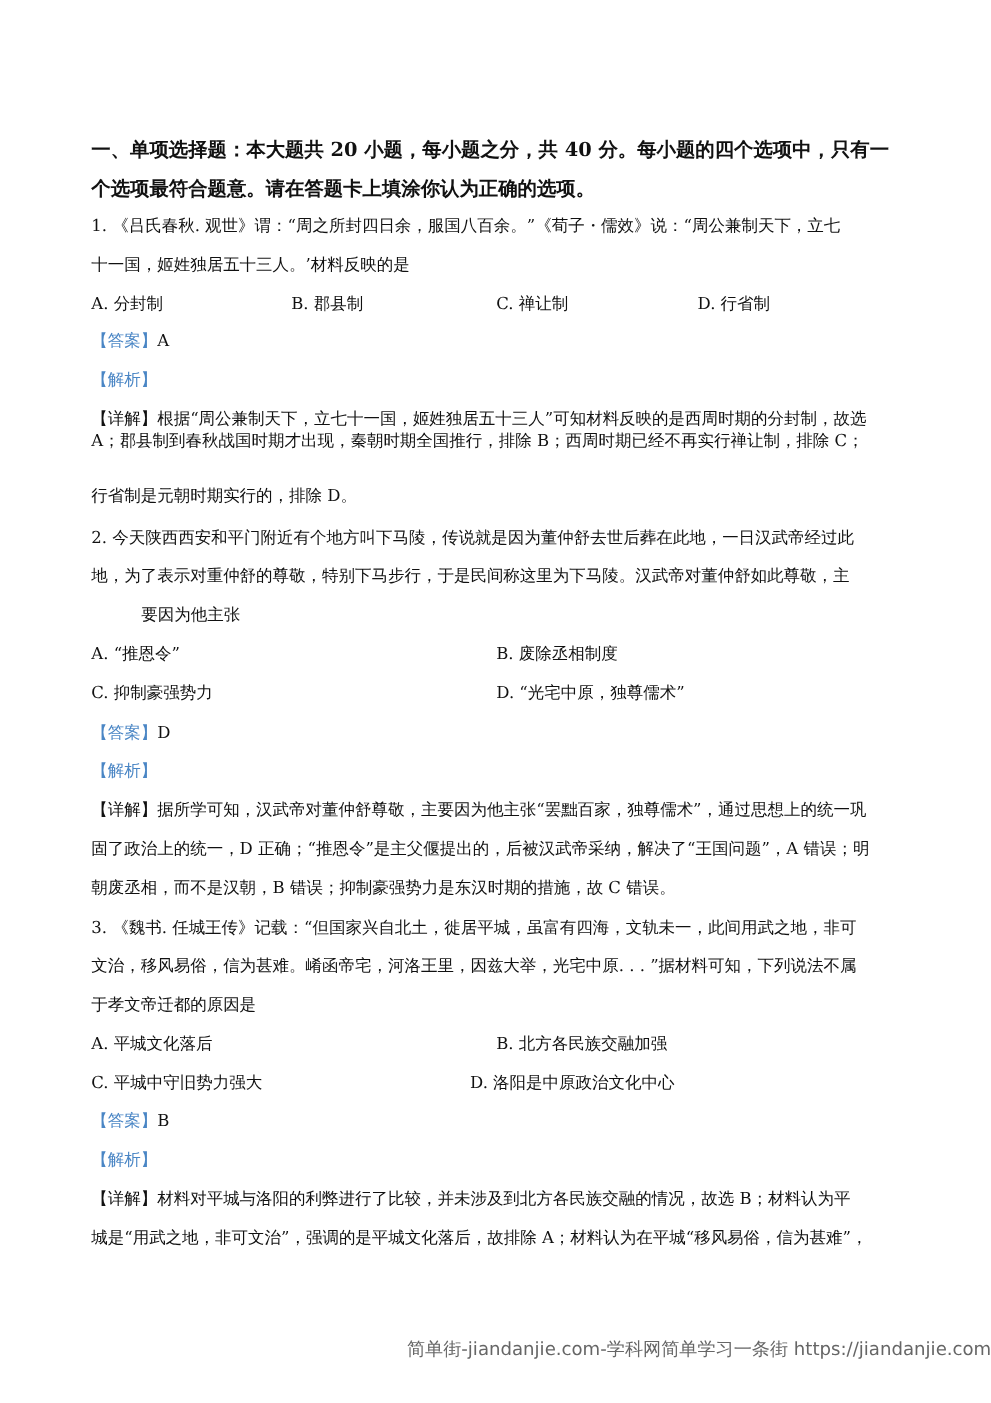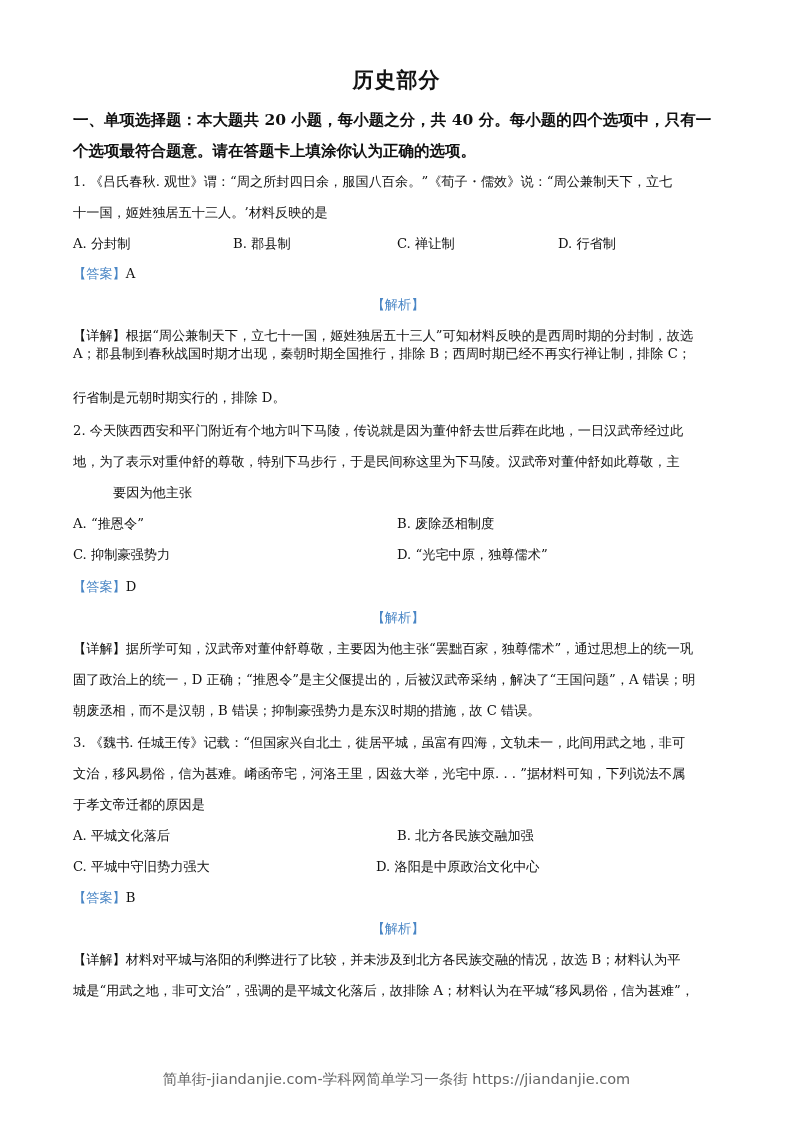--- a/index.html
+++ b/index.html
@@ -15,33 +15,32 @@
   }
   .section {
     position: absolute; left: 73px; width: 650px; font-size: 15.5px; font-weight: bold;
     line-height: 31px;
   }
   .line {
     position: absolute; left: 73px; width: 650px; font-size: 13.2px;
     white-space: nowrap; line-height: 20px;
   }
   .opt { position: absolute; font-size: 13.2px; white-space: nowrap; line-height: 20px; }
-  .label-blue { color: #4a86c5; text-align: center; }
+  .label-blue { color: #4a86c5; }
   .bracket-b { color: #111111; }
   .watermark {
-    position: absolute; left: 0; width: 793px; top: 1070px; text-align: center;
+    position: absolute; left: 0; width: 793px; top: 1070px; text-align: right;
     font-family: "DejaVu Sans", "Liberation Sans", sans-serif; font-size: 14.5px; color: #666666;
   }
 </style>
 </head>
 <body>
 
 <div class="page">
 
-  <div class="title">历史部分</div>
 
   <div class="section" style="top:104px;">一、单项选择题：本大题共 20 小题，每小题之分，共 40 分。每小题的四个选项中，只有一</div>
   <div class="section" style="top:135px;">个选项最符合题意。请在答题卡上填涂你认为正确的选项。</div>
 
   <div>
     <div class="line" style="top:172px;">1. 《吕氏春秋. 观世》谓：“周之所封四日余，服国八百余。”《荀子・儒效》说：“周公兼制天下，立七</div>
     <div class="line" style="top:203px;">十一国，姬姓独居五十三人。’材料反映的是</div>
 
     <div class="opt" style="left:73px; top:234px;">A.  分封制</div>
     <div class="opt" style="left:233px; top:234px;">B.  郡县制</div>

